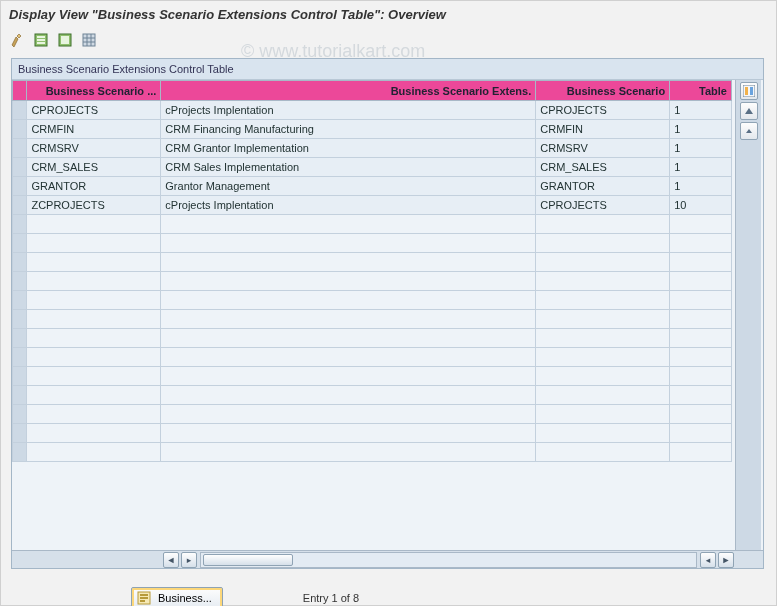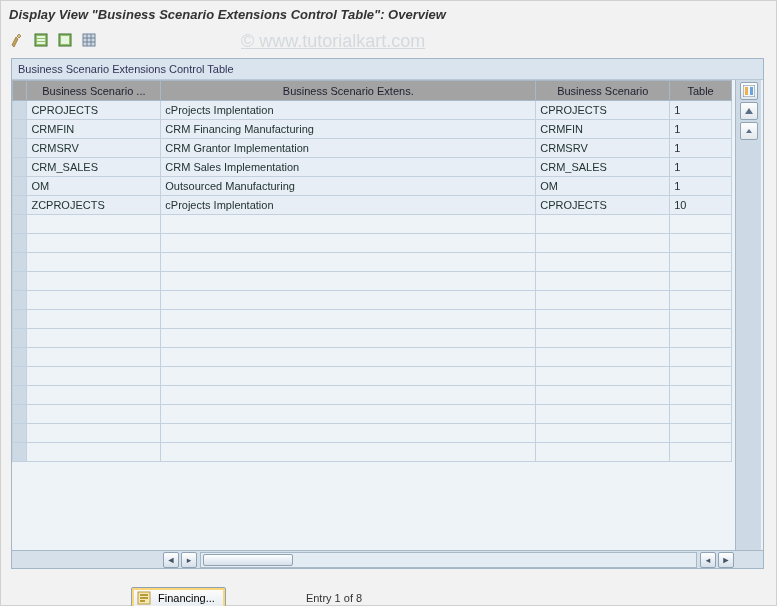--- a/index.html
+++ b/index.html
@@ -32,27 +32,26 @@
   }
   .tb-btn {
     width: 20px; height: 20px;
     display: flex; align-items: center; justify-content: center;
     border: 1px solid transparent;
     border-radius: 2px;
   }
   .ic { display: inline-block; }
   .watermark {
     position: absolute;
-    top: 30px; left: 240px;
+    top: 40px; left: 240px;
     font-size: 18px;
     color: #cfd5da;
     opacity: 0.85;
     pointer-events: none;
     user-select: none;
-    text-decoration: underline;
   }
   .panel {
     margin: 0 10px;
     border: 1px solid #a3b6c7;
     background: #eef3f8;
     width: 753px;
   }
   .panel-header {
     padding: 4px 6px;
     background: #d9e4ef;
@@ -64,25 +63,25 @@
     background: #eef3f8;
     height: 470px;
   }
   table.grid {
     border-collapse: collapse;
     width: 720px;
     table-layout: fixed;
     background: #eef3f8;
   }
   table.grid th {
-    background: #a3a3a3;
+    background: #ec4899;
     border: 1px solid #a9b8c7;
     padding: 3px 4px;
-    text-align: center;
-    font-weight: normal;
+    text-align: right;
+    font-weight: bold;
     color: #223;
     height: 20px;
     white-space: nowrap; overflow: hidden;
   }
   table.grid td {
     border: 1px solid #c3d0dd;
     padding: 2px 4px;
     height: 19px;
     background: #e7eef5;
     color: #233;
@@ -255,23 +254,23 @@
             </tr>
             <tr>
               <td class="rowhead"></td>
               <td>CRM_SALES</td>
               <td>CRM Sales Implementation</td>
               <td>CRM_SALES</td>
               <td>1</td>
             </tr>
             <tr>
               <td class="rowhead"></td>
-              <td>OM</td>
-              <td>Outsourced Manufacturing</td>
-              <td>OM</td>
+              <td>GRANTOR</td>
+              <td>Grantor Management</td>
+              <td>GRANTOR</td>
               <td>1</td>
             </tr>
             <tr>
               <td class="rowhead"></td>
               <td>ZCPROJECTS</td>
               <td>cProjects Implentation</td>
               <td>CPROJECTS</td>
               <td>10</td>
             </tr>
             <tr>
@@ -406,18 +405,18 @@
   <div class="footer">
     <div class="pos-btn">
       <span class="pos-ic">
         <svg width="14" height="14">
             <rect x="1" y="1" width="12" height="12" fill="#f6e9b5" stroke="#b79a3a"></rect>
             <rect x="3" y="3" width="8" height="2" fill="#b79a3a"></rect>
             <rect x="3" y="6" width="8" height="2" fill="#b79a3a"></rect>
             <rect x="3" y="9" width="5" height="2" fill="#b79a3a"></rect>
           </svg>
       </span>
-      <span>Financing...</span>
+      <span>Business...</span>
     </div>
     <span class="entry-text">Entry 1 of 8</span>
   </div>
 
 </div>
 
 </body></html>

